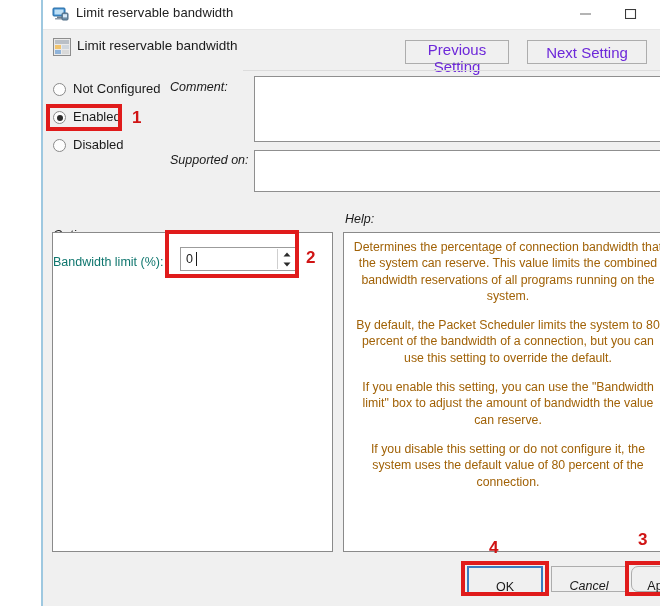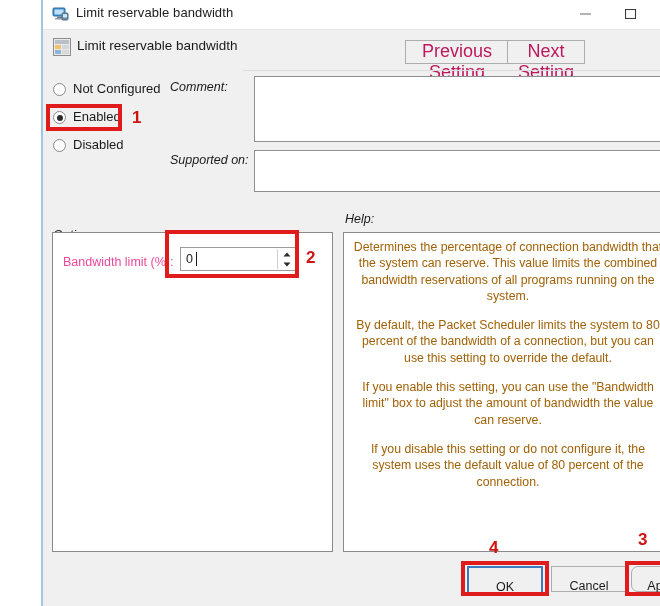--- a/index.html
+++ b/index.html
@@ -68,27 +68,27 @@
     color: #1a1a1a;
     white-space: nowrap;
   }
   .hdr-btn {
     position: absolute;
     top: 40px;
     height: 24px;
     background: #f0f0f0;
     border: 1px solid #adadad;
     font-family: "Liberation Sans", sans-serif;
-    font-size: 18px;
-    color: #be185d;
+    font-size: 15px;
+    color: #6d28d9;
     cursor: default;
     padding: 0;
   }
   #btn-prev-setting { left: 362px; width: 104px; }
-  #btn-next-setting { left: 464px; width: 78px; }
+  #btn-next-setting { left: 484px; width: 120px; }
 
   #header-sep {
     position: absolute;
     left: 200px; top: 70px;
     width: 448px; height: 1px;
     background: #dcdcdc;
   }
 
   
   .radio-row {
@@ -170,23 +170,23 @@
   #options-panel {
     position: absolute;
     left: 9px; top: 232px;
     width: 281px; height: 320px;
     background: #ffffff;
     border: 1px solid #8a8a8a;
     box-sizing: border-box;
   }
   #bandwidth-label {
     position: absolute;
-    left: 10px; top: 22px;
+    left: 0; top: 22px;
     font-size: 12.5px;
-    color: #ec4899;
+    color: #0f766e;
     white-space: nowrap;
   }
   #bandwidth-input {
     position: absolute;
     left: 127px; top: 14px;
     width: 117px; height: 24px;
     background: #ffffff;
     border: 1px solid #9c9c9c;
     box-sizing: border-box;
   }
@@ -255,21 +255,21 @@
     height: 25px;
     background: #f0f0f0;
     border: 1px solid #adadad;
     font-family: "Liberation Sans", sans-serif;
     font-size: 12.5px;
     color: #1a1a1a;
     cursor: default;
     padding: 12px;
   }
   #btn-ok { left: 424px; width: 76px; border: 2px solid #3a7bbf; }
-  #btn-cancel { left: 508px; width: 76px; }
+  #btn-cancel { left: 508px; width: 76px; font-style: italic; }
   #btn-apply { left: 588px; width: 64px; border-radius: 7px; }
 
   
   .redbox {
     position: absolute;
     border: 4px solid #e01b1b;
     box-sizing: border-box;
     pointer-events: none;
   }
   #redbox-1 { left: 3px; top: 104px; width: 76px; height: 27px; }

